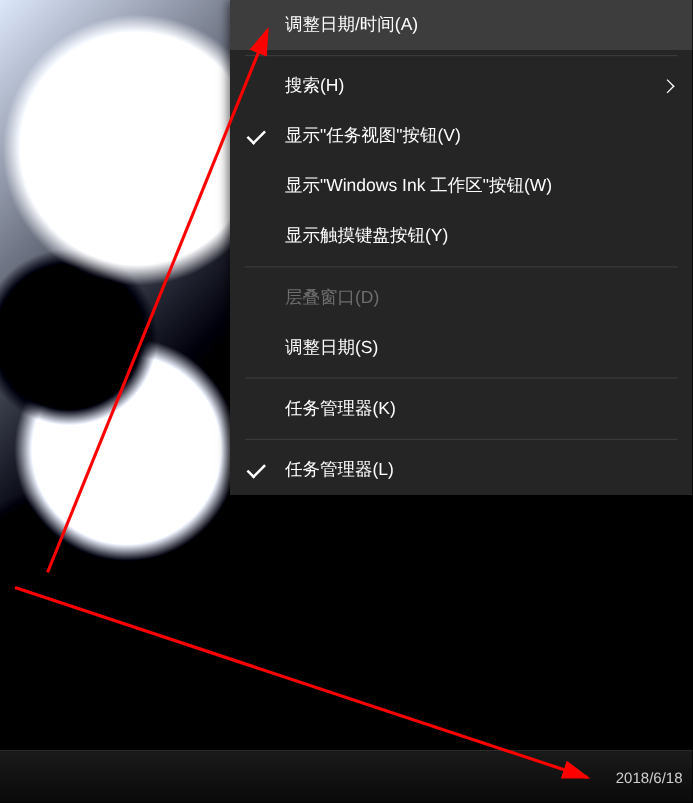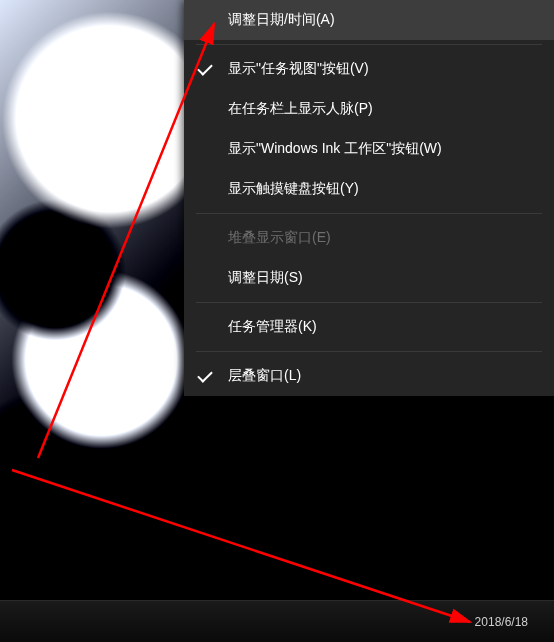--- a/index.html
+++ b/index.html
@@ -22,21 +22,21 @@
       radial-gradient(circle at 25% 80%, #0a0a14 0 14%, transparent 18%),
       linear-gradient(135deg,#c7cfde 0%,#101018 60%);
     filter:contrast(1.3) blur(0.3px);
   }
   
   .taskbar{
     position:absolute;left:0;bottom:0;width:554px;height:42px;
     background:linear-gradient(#1a1a1a,#0a0a0a);
     border-top:1px solid #2a2a2a;
     display:flex;align-items:center;justify-content:flex-end;
-    padding-right:26px;box-sizing:border-box;
+    padding-right:8px;box-sizing:border-box;
   }
   .tray-clock{
     font-size:12px;color:#d0d0d0;text-align:right;line-height:14px;
   }
   
   .ctx{
     position:absolute;left:184px;top:0;width:370px;
     background:#252525;
     box-shadow:-2px 0 8px rgba(0,0,0,.6);
   }
@@ -84,61 +84,62 @@
 
 <div class="ctx">
 
   <div class="mi hover">
     <span>调整日期/时间(A)</span>
   </div>
 
 
   <div class="sep"></div>
 
+  <div class="mi">
+    <span>搜索(H)</span>
+    <span class="sub"><span class="chev"></span></span>
+  </div>
 
   <div class="mi">
     <span class="ic check"></span>
     <span>显示"任务视图"按钮(V)</span>
   </div>
 
-  <div class="mi">
-    <span>在任务栏上显示人脉(P)</span>
-  </div>
 
   <div class="mi">
     <span>显示"Windows Ink 工作区"按钮(W)</span>
   </div>
 
   <div class="mi">
     <span>显示触摸键盘按钮(Y)</span>
   </div>
 
   <div class="sep"></div>
 
+  <div class="mi disabled">
+    <span>层叠窗口(D)</span>
+  </div>
 
-  <div class="mi disabled">
-    <span>堆叠显示窗口(E)</span>
-  </div>
 
 
   <div class="mi">
     <span>调整日期(S)</span>
   </div>
 
   <div class="sep"></div>
 
   <div class="mi">
     <span>任务管理器(K)</span>
   </div>
 
   <div class="sep"></div>
 
   <div class="mi">
     <span class="ic check"></span>
-    <span>层叠窗口(L)</span>
+    <span>任务管理器(L)</span>
   </div>
 
 
 </div>
 
 <div class="taskbar">
   <div class="tray-clock">
     <div>2018/6/18</div>
   </div>
 </div>

